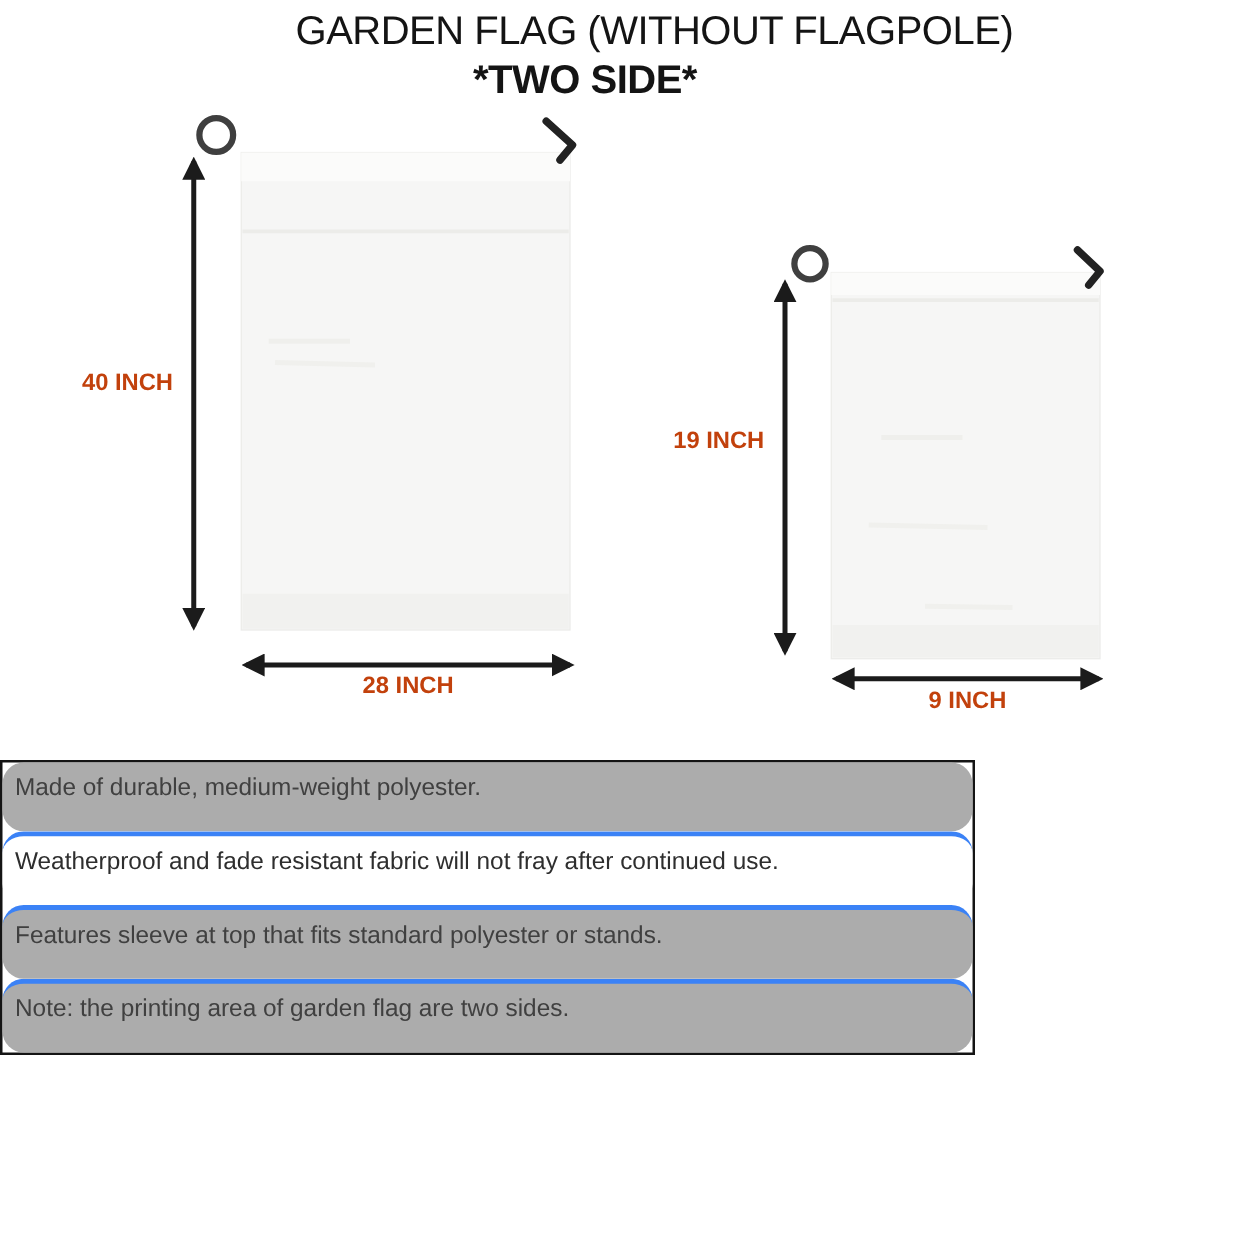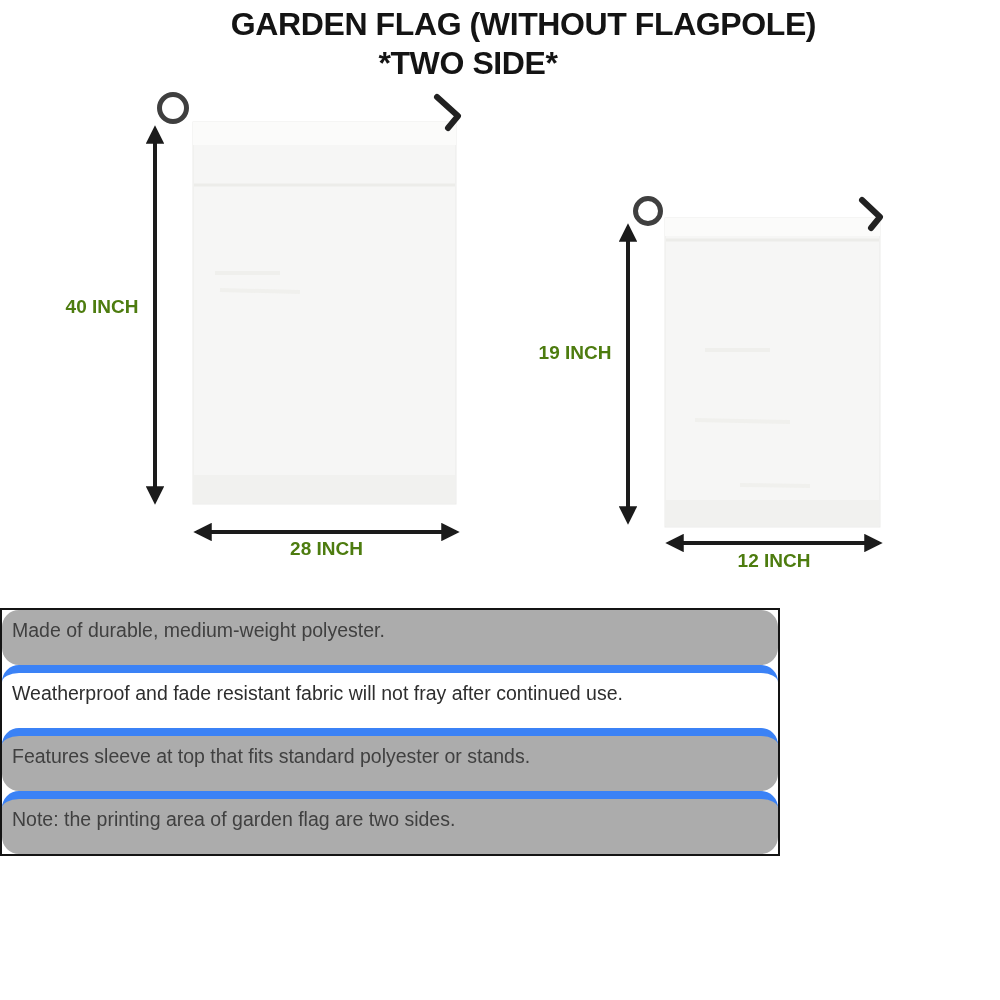--- a/index.html
+++ b/index.html
@@ -2,45 +2,45 @@
 <html><head>
 <meta charset="utf-8">
 <style>
   html,body{margin:0;padding:0;background:#ffffff;}
   .canvas{
     position:relative;width:1000px;height:1000px;background:#ffffff;overflow:hidden;
     font-family:"Liberation Sans", sans-serif;color:#161616;
   }
   
   .title-block{position:absolute;top:4px;left:0;width:1000px;text-align:center;}
-  .title-line1{font-size:32px;font-weight:700;letter-spacing:-0.4px;line-height:40px;color:#141414;padding-left:47px;}
+  .title-line1{font-size:32px;font-weight:400;letter-spacing:-0.4px;line-height:40px;color:#141414;padding-left:47px;}
   .title-line2{font-size:32px;font-weight:800;letter-spacing:-0.4px;line-height:38px;color:#141414;transform:translateX(-32px);}
   
   .diagram{position:absolute;}
   .diagram-large{left:40px;top:85px;width:430px;height:530px;}
   .diagram-small{left:520px;top:190px;width:400px;height:420px;}
   .diagram svg{position:absolute;left:0;top:0;}
   .dim-label{
-    position:absolute;font-weight:700;font-size:19px;color:#4d7c0f;
+    position:absolute;font-weight:700;font-size:19px;color:#c2410c;
     text-align:center;letter-spacing:0px;white-space:nowrap;
   }
   .lg-h-label{left:18px;top:211px;width:88px;}
   .lg-w-label{left:155px;top:453px;width:263px;}
   .sm-h-label{left:8px;top:152px;width:94px;}
   .sm-w-label{left:147px;top:360px;width:214px;}
   
   .features-table{
     position:absolute;left:0;top:608px;width:776px;
     border:2px solid #141414;background:#ffffff;
   }
   .feature-row{
     height:47px;padding:8px 0 0 10px;font-size:19.5px;line-height:24px;
     color:#2e2e2e;background:#ffffff;border-radius:17px;
   }
-  .feature-row + .feature-row{border-top:8px solid #3b82f6;}
+  .feature-row + .feature-row{border-top:4px solid #3b82f6;}
   .feature-row.shaded{background:#acacac;color:#404040;}
 </style>
 </head>
 <body>
 
 <div class="canvas">
 
   <header class="title-block">
     <div class="title-line1">GARDEN FLAG (WITHOUT FLAGPOLE)</div>
     <div class="title-line2">*TWO SIDE*</div>
@@ -99,21 +99,21 @@
 
       <line x1="141" y1="14" x2="141" y2="415" stroke="url(#poleGradS)" stroke-width="5" stroke-linecap="round"></line>
       <circle cx="128" cy="21" r="12.5" fill="none" stroke="#3f3f3f" stroke-width="5"></circle>
 
       <polyline points="342,10 360,27 351,38" fill="none" stroke="#222222" stroke-width="6" stroke-linecap="round" stroke-linejoin="round"></polyline>
 
       <line x1="108" y1="37" x2="108" y2="331" stroke="#1b1b1b" stroke-width="4" marker-start="url(#ahS)" marker-end="url(#ahS)"></line>
       <line x1="149" y1="353" x2="359" y2="353" stroke="#1b1b1b" stroke-width="4" marker-start="url(#ahS)" marker-end="url(#ahS)"></line>
     </svg>
     <div class="dim-label sm-h-label">19 INCH</div>
-    <div class="dim-label sm-w-label">12 INCH</div>
+    <div class="dim-label sm-w-label">9 INCH</div>
   </div>
 
   <div class="features-table">
     <div class="feature-row shaded">
       <span>Made of durable, medium-weight polyester.</span>
     </div>
     <div class="feature-row">
       <span>Weatherproof and fade resistant fabric will not fray after continued use.</span>
     </div>
     <div class="feature-row shaded">

